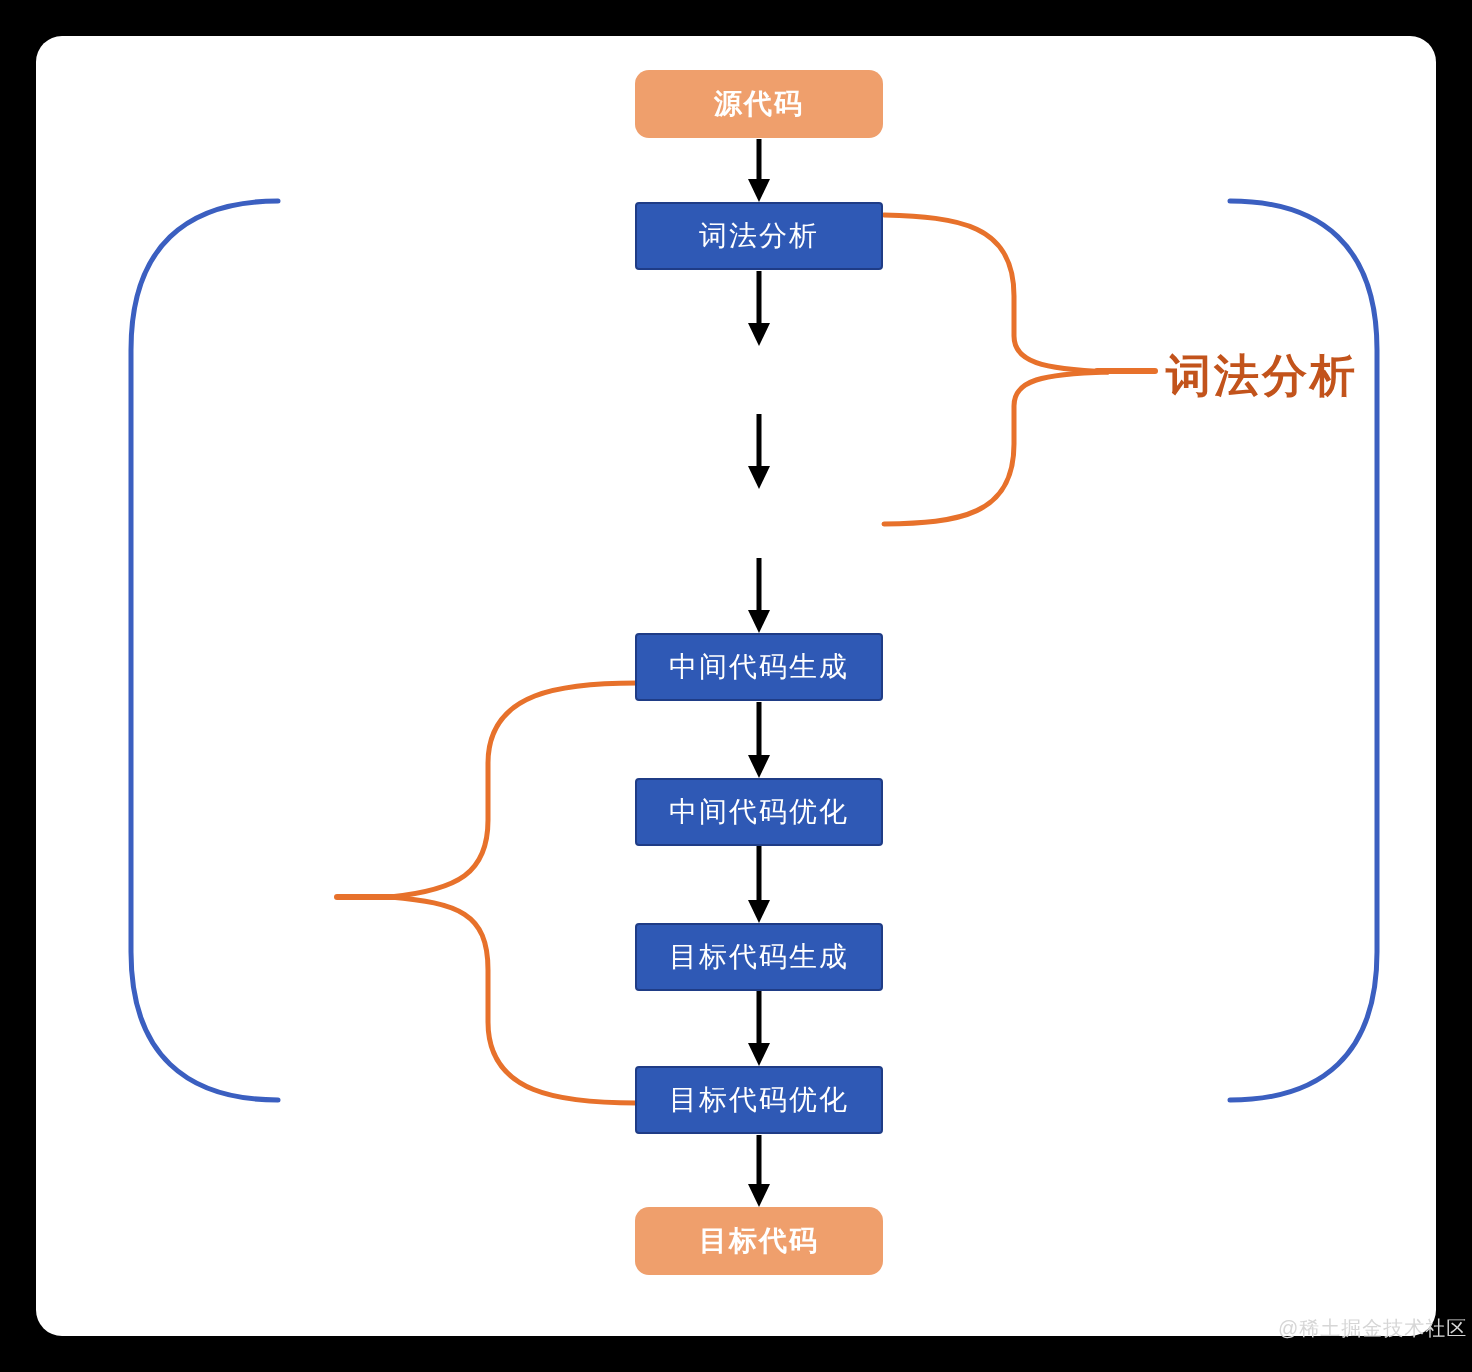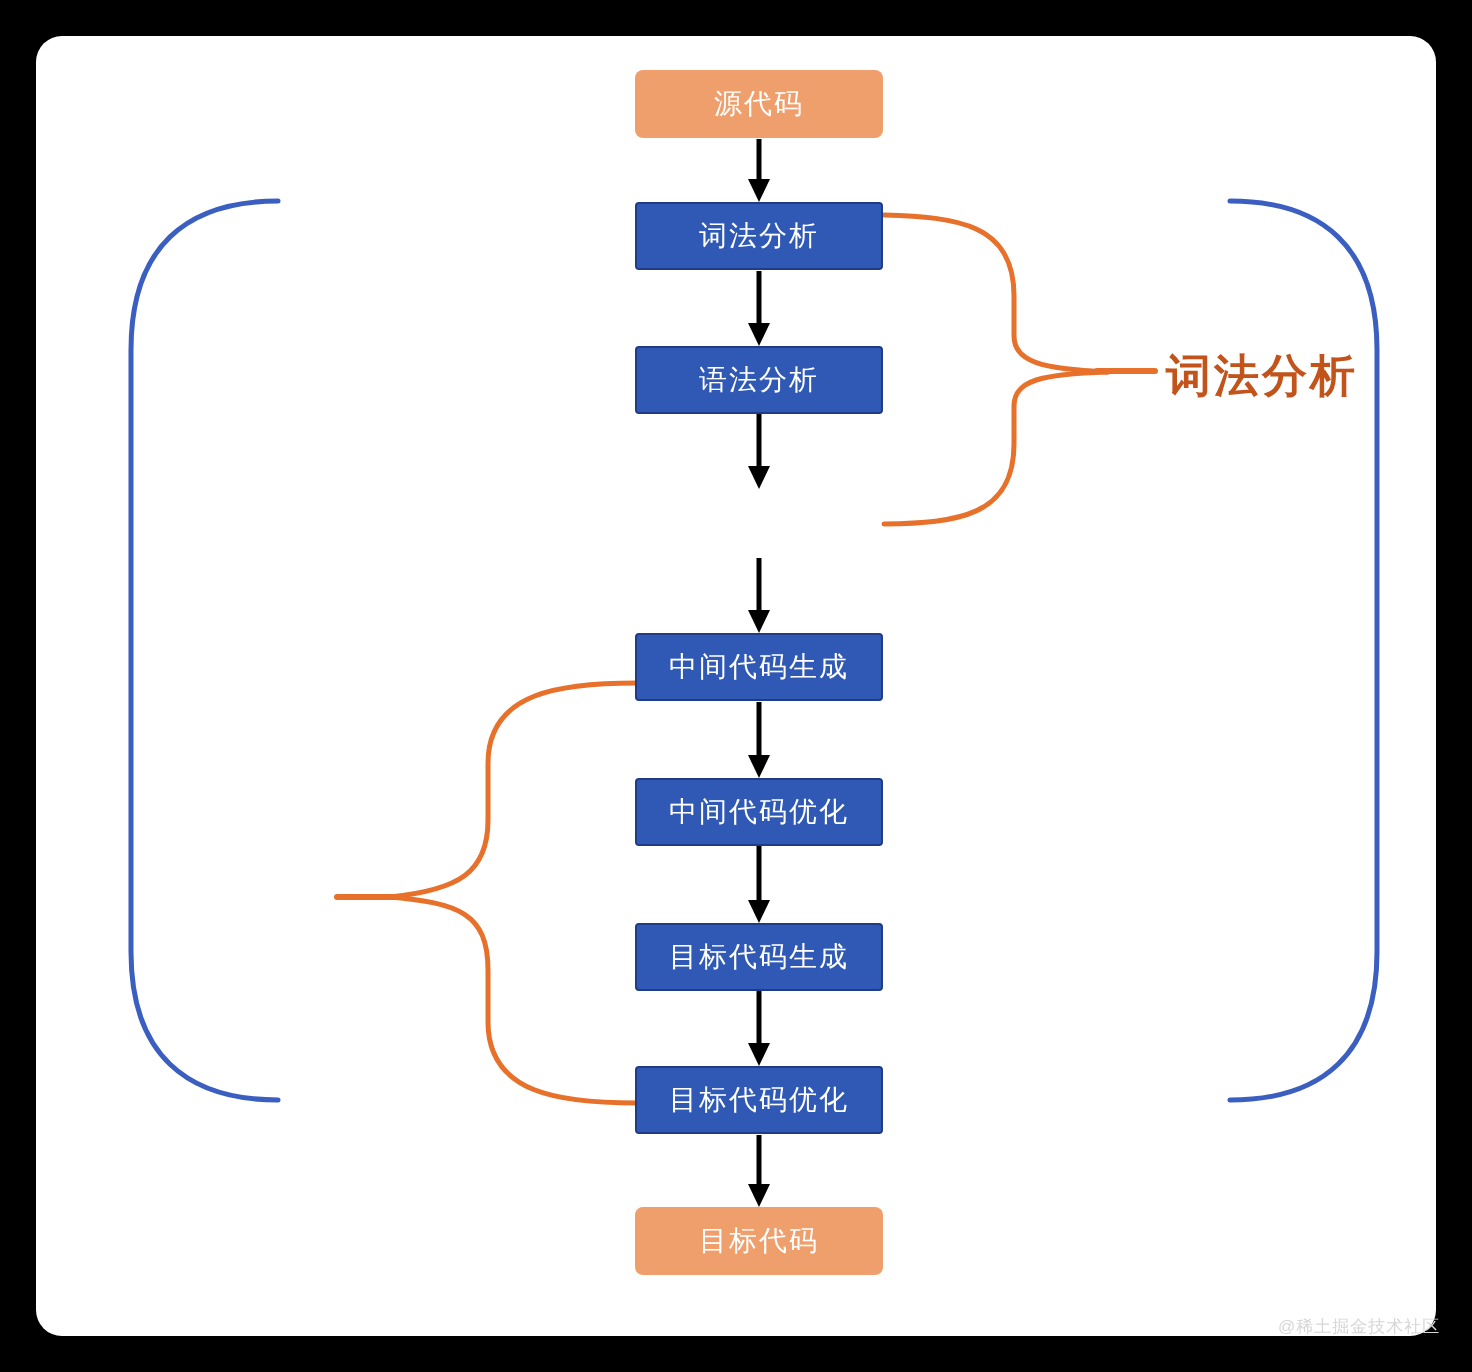--- a/index.html
+++ b/index.html
@@ -11,27 +11,27 @@
     position:absolute; left:36px; top:36px; width:1400px; height:1300px;
     background:#ffffff; border-radius:26px;
   }
   .wires { position:absolute; left:0; top:0; width:1472px; height:1372px; }
   .node {
     position:absolute; left:635px; width:248px; height:68px; box-sizing:border-box;
     display:flex; align-items:center; justify-content:center;
     color:#ffffff; font-size:28px; font-weight:500; letter-spacing:2px;
   }
   .node.process { background:#2F59B5; border:2px solid #1F3C86; border-radius:4px; }
-  .node.terminal { background:#EF9F6C; border:none; border-radius:8px; }
+  .node.terminal { background:#EF9F6C; border:none; border-radius:14px;font-weight:bold; }
   .group-label {
     position:absolute; font-size:45px; font-weight:bold; color:#C2531B;
     letter-spacing:3px; white-space:nowrap;
   }
   .watermark {
-    position:absolute; left:1278px; top:1315px; font-size:17px; color:#D6D6D6;
+    position:absolute; left:1278px; top:1315px; font-size:20px; color:#D6D6D6;
     letter-spacing:1px; white-space:nowrap;
   }
 </style>
 </head>
 <body>
 
 <div class="stage">
   <div class="card"></div>
 
   <svg class="wires" viewBox="0 0 1472 1372">
@@ -80,21 +80,20 @@
       <polygon points="748,1043 770,1043 759,1066" fill="#000"></polygon>
     </g>
     <g>
       <line x1="759" y1="1135" x2="759" y2="1187" stroke="#000" stroke-width="5"></line>
       <polygon points="748,1184 770,1184 759,1207" fill="#000"></polygon>
     </g>
   </svg>
 
   <div class="node terminal" style="top:70px">源代码</div>
   <div class="node process" style="top:202px">词法分析</div>
-  <div class="node process" style="top:346px">语法分析</div>
   <div class="node process" style="top:633px">中间代码生成</div>
   <div class="node process" style="top:778px">中间代码优化</div>
   <div class="node process" style="top:1066px">目标代码优化</div>
   <div class="node process" style="top:923px">目标代码生成</div>
   <div class="node terminal" style="top:1207px">目标代码</div>
 
   <div class="group-label" style="left:1166px; top:346px">词法分析</div>
 
   <div class="watermark">@稀土掘金技术社区</div>
 </div>

